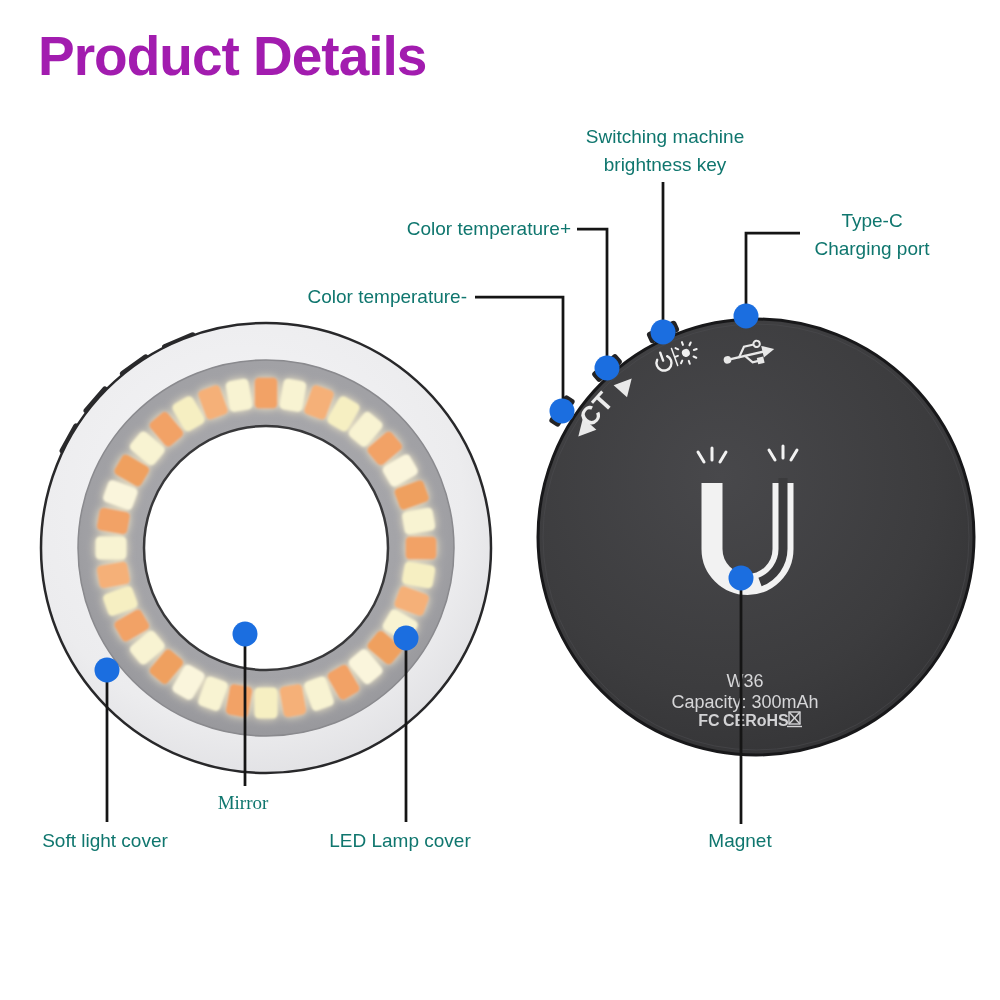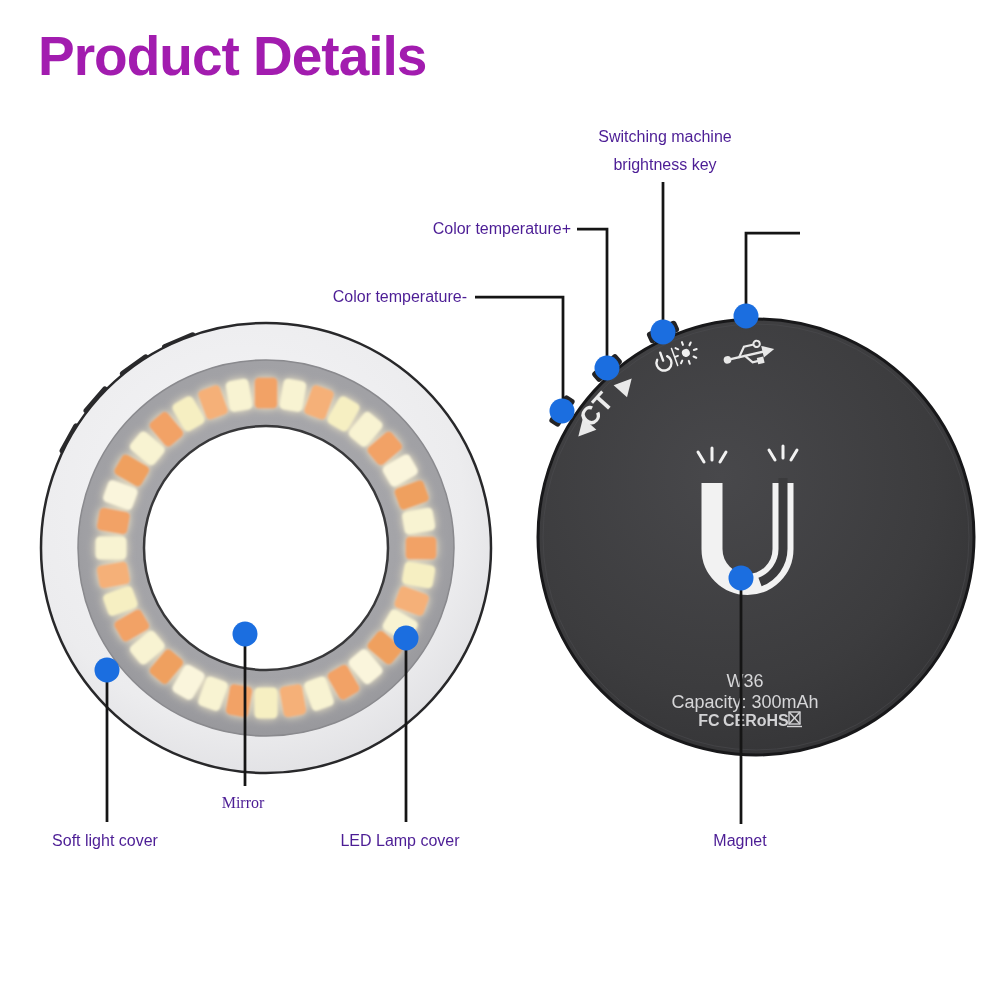--- a/index.html
+++ b/index.html
@@ -5,21 +5,21 @@
   html,body{margin:0;padding:0;background:#ffffff;}
   .canvas{
     position:relative;width:1000px;height:1000px;background:#ffffff;overflow:hidden;
     font-family:"Liberation Sans","DejaVu Sans",sans-serif;
   }
   .page-title{
     position:absolute;left:38px;top:24px;margin:0;
     font-size:55px;font-weight:800;letter-spacing:-1px;color:#a21caf;
   }
   .label{
-    position:absolute;font-size:16px;line-height:28px;color:#4c1d95;
+    position:absolute;font-size:19px;line-height:28px;color:#0f766e;
     white-space:pre-line;
   }
   .label.center{text-align:center;}
   .label.right{text-align:right;}
   svg.overlay{position:absolute;left:0;top:0;}
 </style>
 </head>
 <body>
 
 <div class="canvas">
@@ -197,20 +197,22 @@
 
   <h1 class="page-title">Product Details</h1>
 
   <div class="label center" style="left:525px;top:123px;width:280px;">Switching machine
 brightness key</div>
 
   <div class="label right" style="left:311px;top:215px;width:260px;">Color temperature+</div>
 
   <div class="label right" style="left:207px;top:283px;width:260px;">Color temperature-</div>
 
+  <div class="label center" style="left:762px;top:207px;width:220px;">Type-C
+Charging port</div>
 
   <div class="label center" style="left:163px;top:789px;width:160px;font-family:Liberation Serif, serif;">Mirror</div>
 
   <div class="label center" style="left:-5px;top:827px;width:220px;">Soft light cover</div>
 
   <div class="label center" style="left:280px;top:827px;width:240px;">LED Lamp cover</div>
 
   <div class="label center" style="left:640px;top:827px;width:200px;">Magnet</div>
 </div>
 

